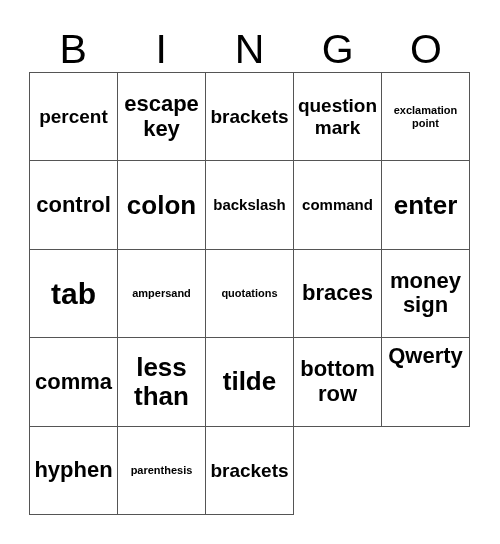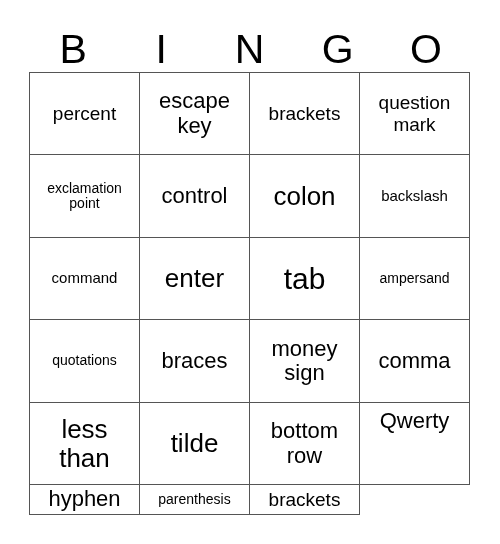--- a/index.html
+++ b/index.html
@@ -45,22 +45,23 @@
   #grid {
     position: absolute;
     left: 29px;
     top: 72px;
     width: 441px;
     height: 443px;
     box-sizing: border-box;
     border-top: 1px solid #555555;
     border-left: 1px solid #555555;
     display: grid;
-    grid-template-columns: repeat(4, 1fr);
+    grid-template-columns: repeat(5, 1fr);
     grid-template-rows: repeat(5, 1fr);
+    font-weight: bold;
   }
   .cell {
     box-sizing: border-box;
     border-right: 1px solid #555555;
     border-bottom: 1px solid #555555;
     display: flex;
     align-items: center;
     justify-content: center;
     text-align: center;
     padding: 2px 3px;
@@ -68,21 +69,21 @@
   }
   .cell-text {
     display: block;
     width: 100%;
     text-align: center;
     line-height: 1.12;
     color: #000000;
     white-space: pre-line;
   }
   
-  .fs-xs  { font-size: 14px; }
+  .fs-xs  { font-size: 11px; }
   .fs-s   { font-size: 15px; }
   .fs-m   { font-size: 19px; }
   .fs-l   { font-size: 22px; text-align: center; }
   .fs-xl  { font-size: 26px; }
   .fs-xxl { font-size: 30px; }
   
   .align-top {
     align-items: flex-start;
     padding-top: 6px;
   }

